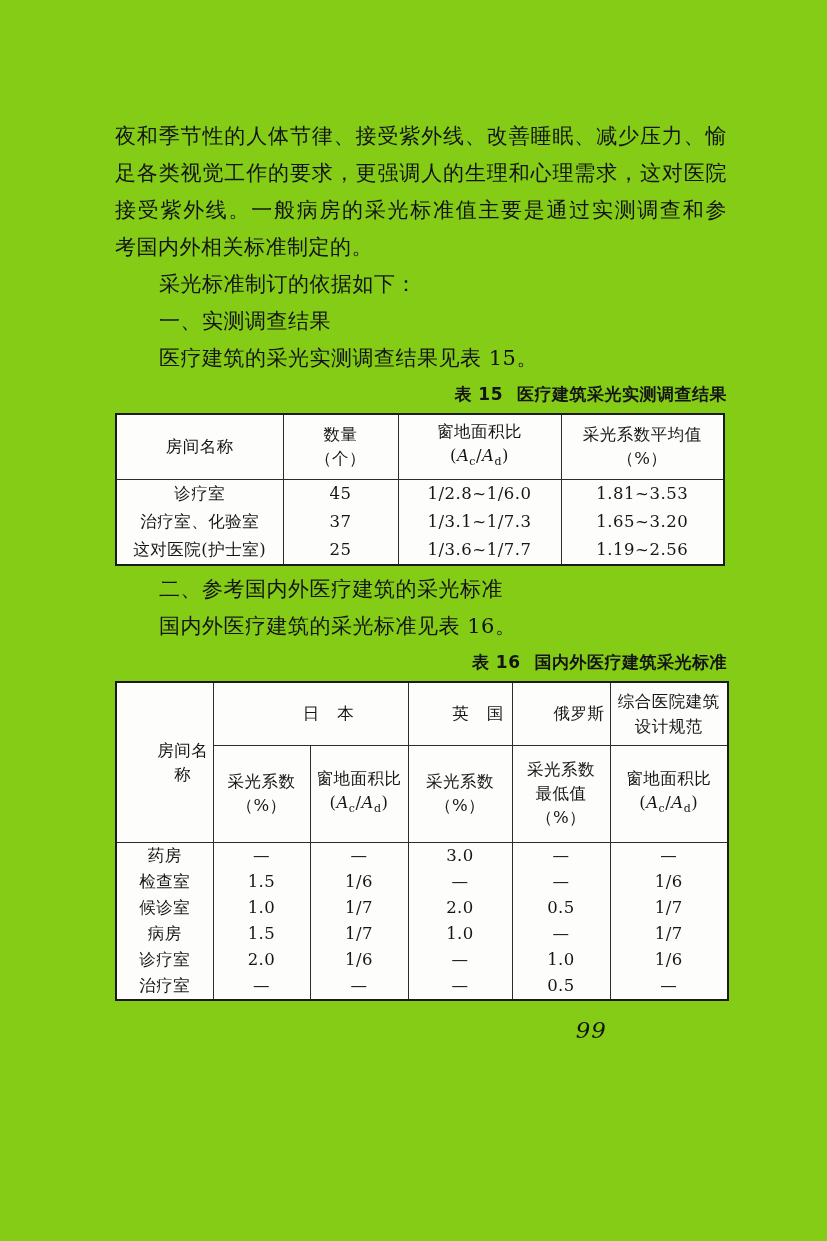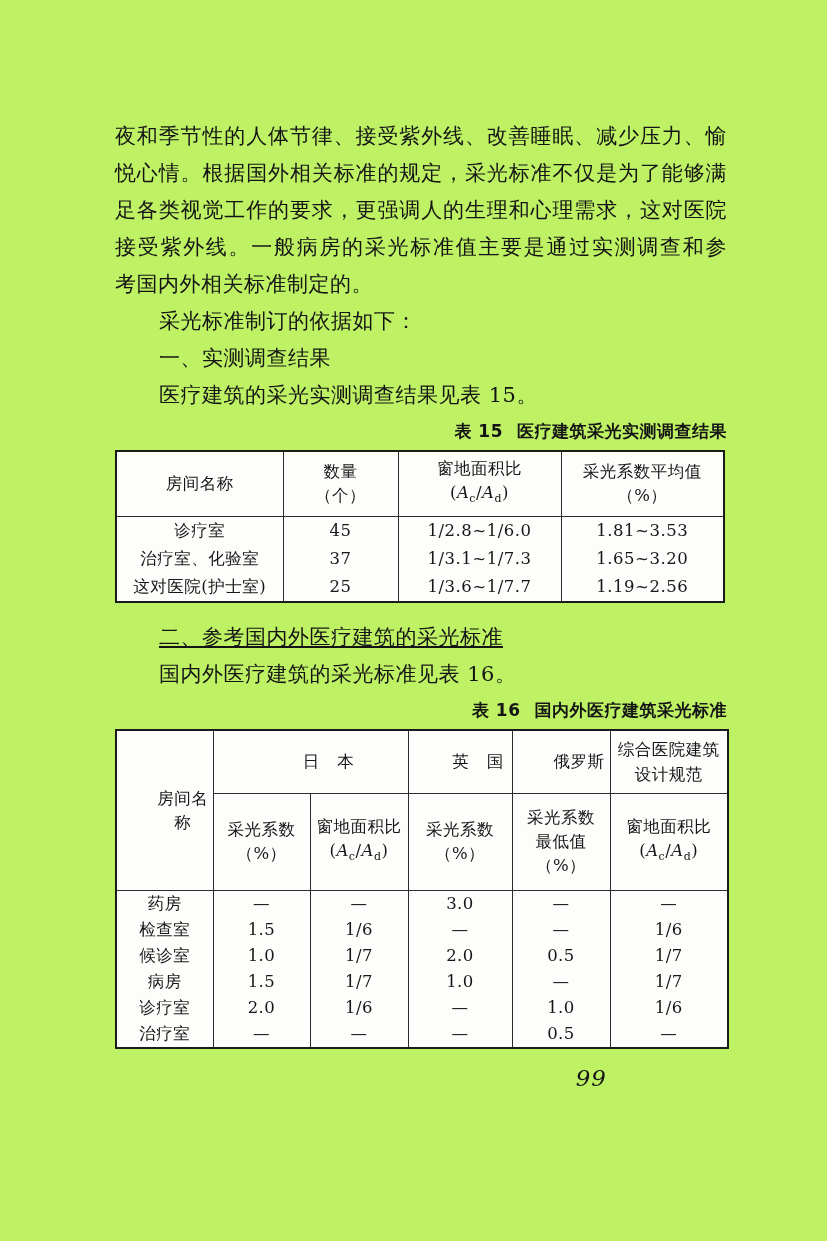--- a/index.html
+++ b/index.html
@@ -1,17 +1,17 @@
 <!DOCTYPE html>
 <html><head>
 <meta charset="utf-8">
 <style>
   html,body{margin:0;padding:0;background:#e8e8e6;}
   .page{
-    width:827px;height:1241px;margin:0 auto;background:#bef264;color:#141414;
+    width:827px;height:1241px;margin:0 auto;background:#84cc16;color:#141414;
     font-family:"DejaVu Serif","Liberation Serif",serif;
     position:relative;overflow:hidden;box-sizing:border-box;
   }
   .content{padding:118px 100px 0 115px;box-sizing:content-box;width:612px;}
   .tline{font-size:21px;line-height:37px;letter-spacing:.5px;}
   .just{text-align:justify;text-align-last:justify;}
   .lastline{text-align:left;}
   .indent{padding-left:44px;}
   .clause-num{font-weight:bold;margin-right:16px;letter-spacing:1px;}
   .caption{
@@ -43,21 +43,20 @@
   }
 </style>
 </head>
 <body>
 
 <div class="page">
   <div class="content">
 
     <div>
       <div class="tline just">夜和季节性的人体节律、接受紫外线、改善睡眠、减少压力、愉</div>
-      <div class="tline just">悦心情。根据国外相关标准的规定，采光标准不仅是为了能够满</div>
       <div class="tline just">足各类视觉工作的要求，更强调人的生理和心理需求，这对医院</div>
       <div class="tline just">接受紫外线。一般病房的采光标准值主要是通过实测调查和参</div>
       <div class="tline lastline">考国内外相关标准制定的。</div>
     </div>
 
 
     <div class="tline indent">采光标准制订的依据如下：</div>
     <div class="tline indent">一、实测调查结果</div>
     <div class="tline indent">医疗建筑的采光实测调查结果见表 15。</div>
 
@@ -104,21 +103,21 @@
         </tr>
         <tr>
           <td>这对医院(护士室)</td>
           <td>25</td>
           <td>1/3.6~1/7.7</td>
           <td>1.19~2.56</td>
         </tr>
       </tbody>
     </table>
 
-    <div class="tline indent" style="margin-top:16px;text-decoration:underline;">二、参考国内外医疗建筑的采光标准</div>
+    <div class="tline indent" style="margin-top:5px;">二、参考国内外医疗建筑的采光标准</div>
     <div class="tline indent">国内外医疗建筑的采光标准见表 16。</div>
 
     <div class="caption">
       <span class="cap-label">表 16</span><span>国内外医疗建筑采光标准</span>
     </div>
 
     <table id="t16">
       <colgroup>
           <col style="width:97px">
           <col style="width:97px">

